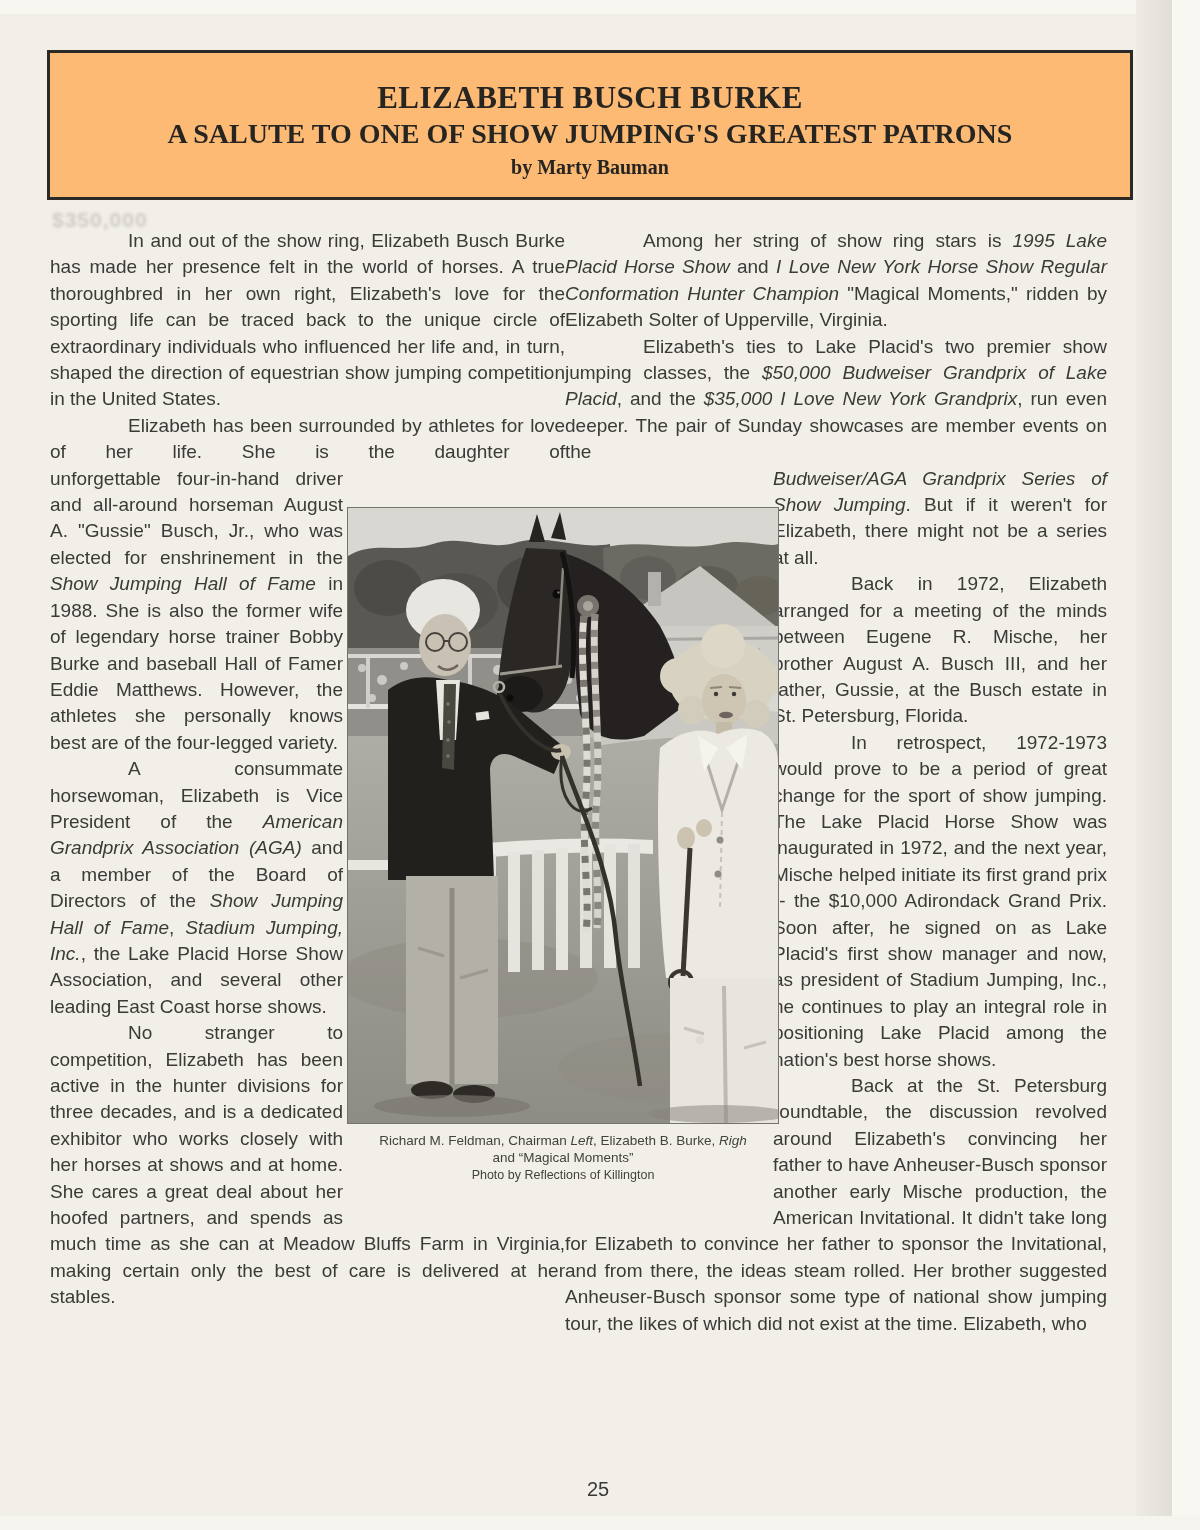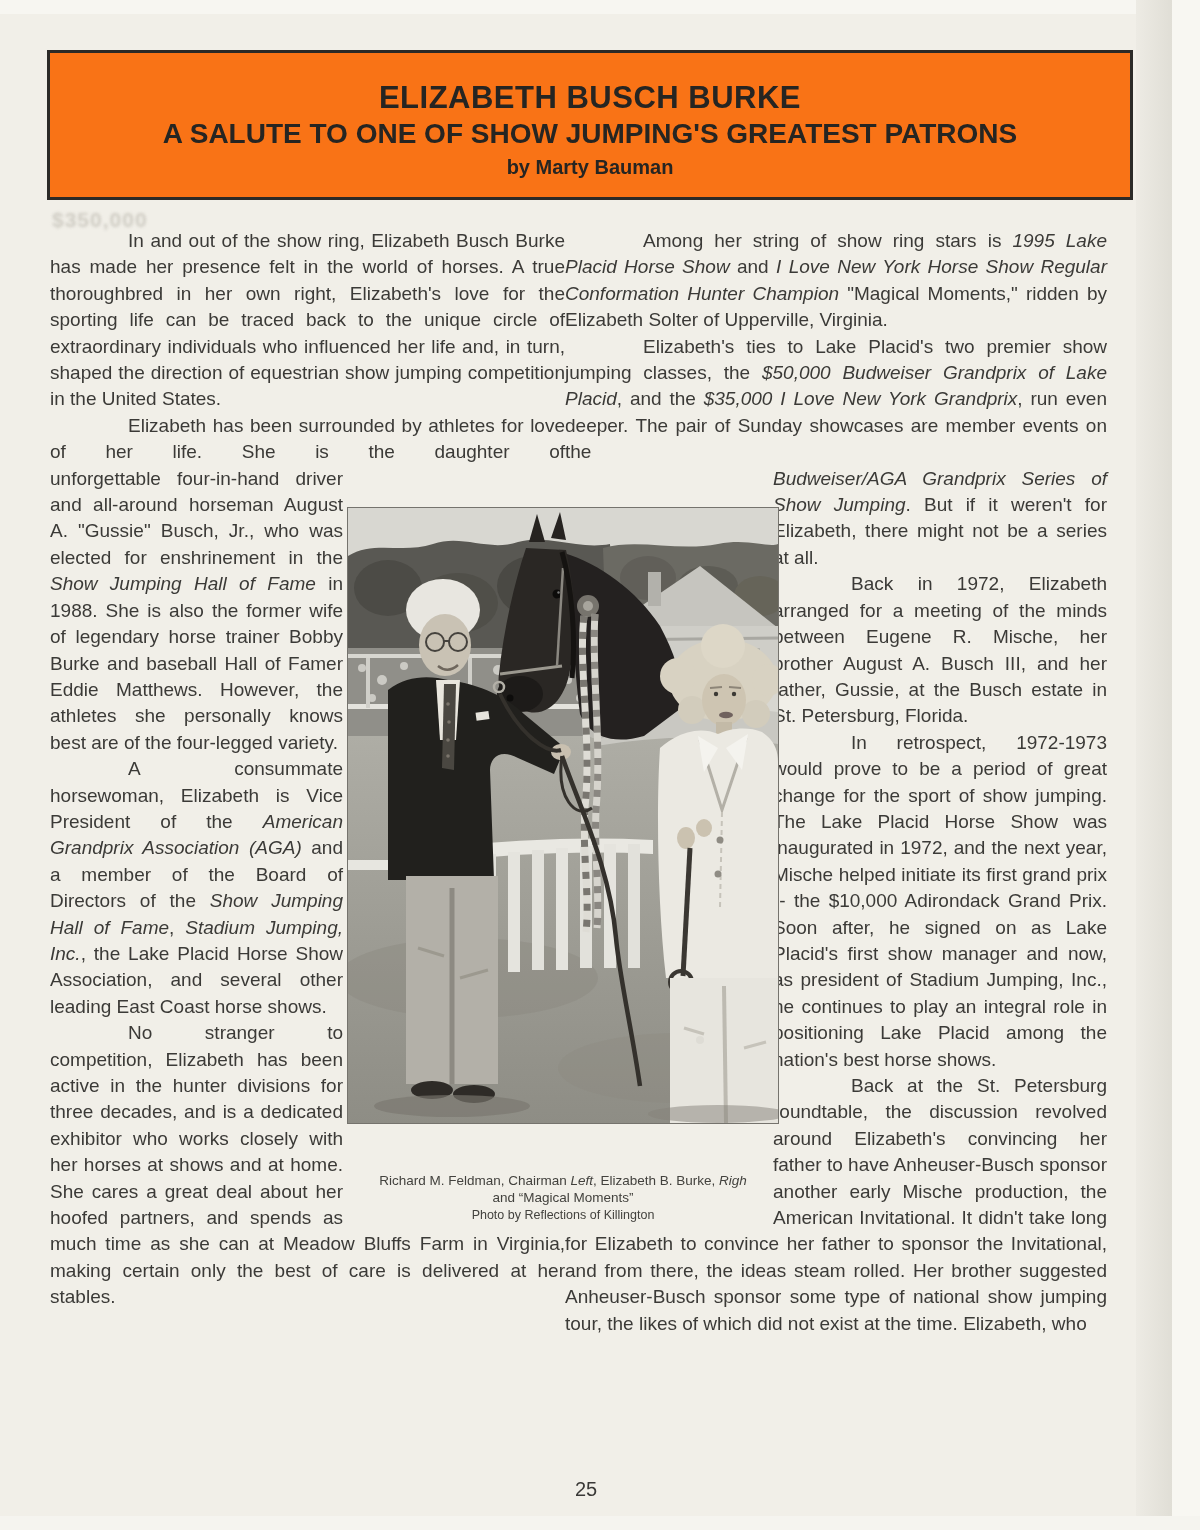--- a/index.html
+++ b/index.html
@@ -7,21 +7,21 @@
         font-family:"Liberation Sans",sans-serif;color:#3a3937;overflow:hidden;}
   
   .scan-top{position:absolute;left:0;top:0;width:100%;height:14px;background:#f7f6f1;}
   .scan-band{position:absolute;top:0;left:1136px;width:36px;height:100%;
              background:linear-gradient(90deg,#edebe4,#e0ded6);}
   .scan-white{position:absolute;top:0;left:1172px;width:28px;height:100%;background:#f8f7f2;}
   .scan-bottom{position:absolute;left:0;top:1516px;width:100%;height:14px;background:#f5f4ef;}
 
   
   .title-box{position:absolute;left:47px;top:50px;width:1080px;height:144px;
-             border:3px solid #2b2a27;background:#f97316;text-align:center;z-index:2;}
+             border:3px solid #2b2a27;background:#fdba74;text-align:center;z-index:2;font-family:Liberation Serif, serif;}
   .ghosts{position:absolute;left:58px;top:56px;width:700px;z-index:1;pointer-events:none;
           color:#c7c4bb;filter:blur(1.4px);font-weight:bold;opacity:.8;text-align:left;}
   .ghosts div{position:absolute;white-space:nowrap;font-size:21px;letter-spacing:1px;word-spacing:6px;}
   .g1{left:2px;top:4px;}.g2{left:0;top:42px;}.g3{left:0;top:80px;}
   .g4{left:-4px;top:118px;}.g5{left:-6px;top:152px;}
   .title-box h1{margin:26px 0 0;font-size:31px;line-height:37px;letter-spacing:.5px;color:#262522;}
   .title-box h2{margin:1px 16px 0;font-size:28px;line-height:34px;color:#262522;}
   .title-box .byline{margin-top:2px;font-size:20px;line-height:28px;font-weight:bold;color:#262522;}
 
   
@@ -35,25 +35,25 @@
   .spacer-right{float:right;width:222px;height:748px;}
   .spacer-left{float:left;width:208px;height:740px;}
   em{font-style:italic;}
 
   
   figure.photo{position:absolute;left:348px;top:508px;width:430px;height:615px;margin:0;
                background:#b9b8b3;outline:1px solid #75736d;z-index:3;}
   figure.photo svg{display:block;}
 
   
-  .caption{position:absolute;left:338px;top:1172px;width:450px;text-align:center;
+  .caption{position:absolute;left:338px;top:1132px;width:450px;text-align:center;
            font-size:13.5px;line-height:17px;color:#43423e;z-index:3;}
   .caption .credit{font-size:12.5px;margin-top:1px;}
 
-  .page-number{position:absolute;left:0;top:1478px;width:1172px;text-align:center;
+  .page-number{position:absolute;left:12px;top:1478px;width:1172px;text-align:center;
                font-size:20px;color:#3a3937;z-index:2;}
 </style>
 </head>
 <body>
 
 <div class="page">
 
   <div class="scan-top"></div>
   <div class="scan-band"></div>
   <div class="scan-white"></div>

